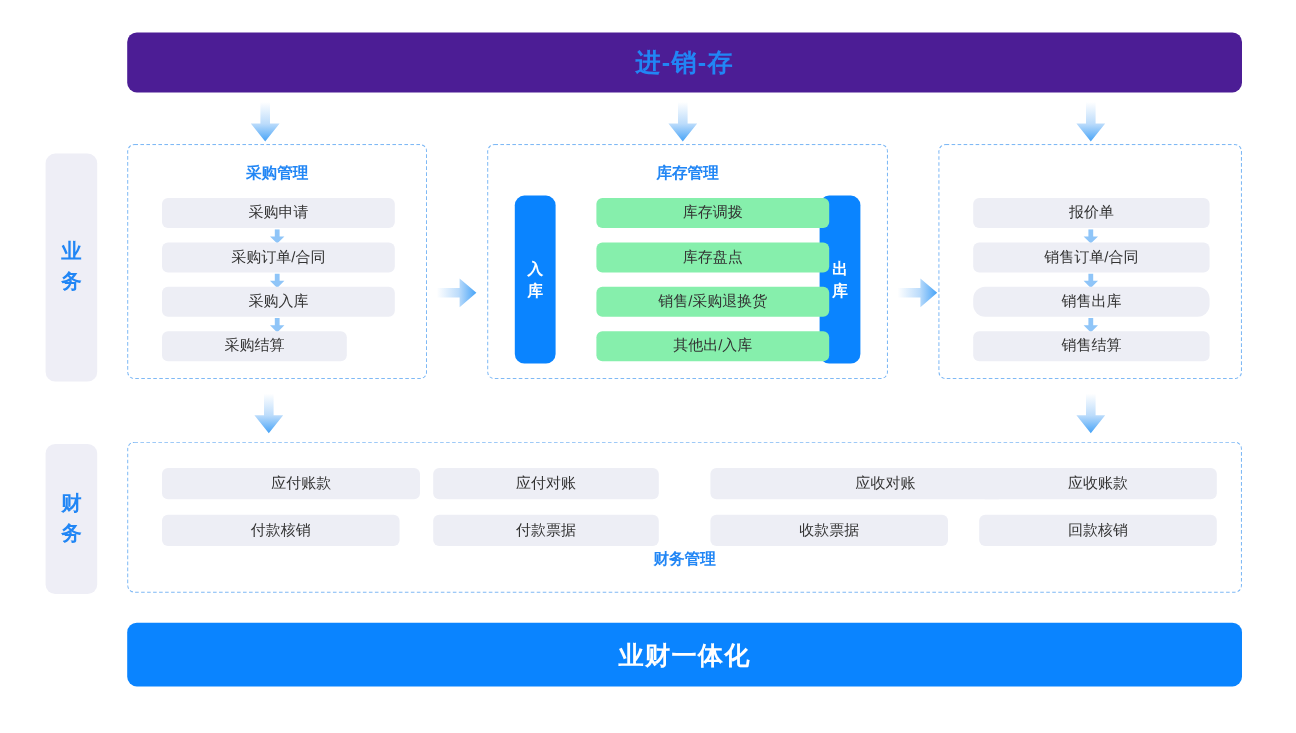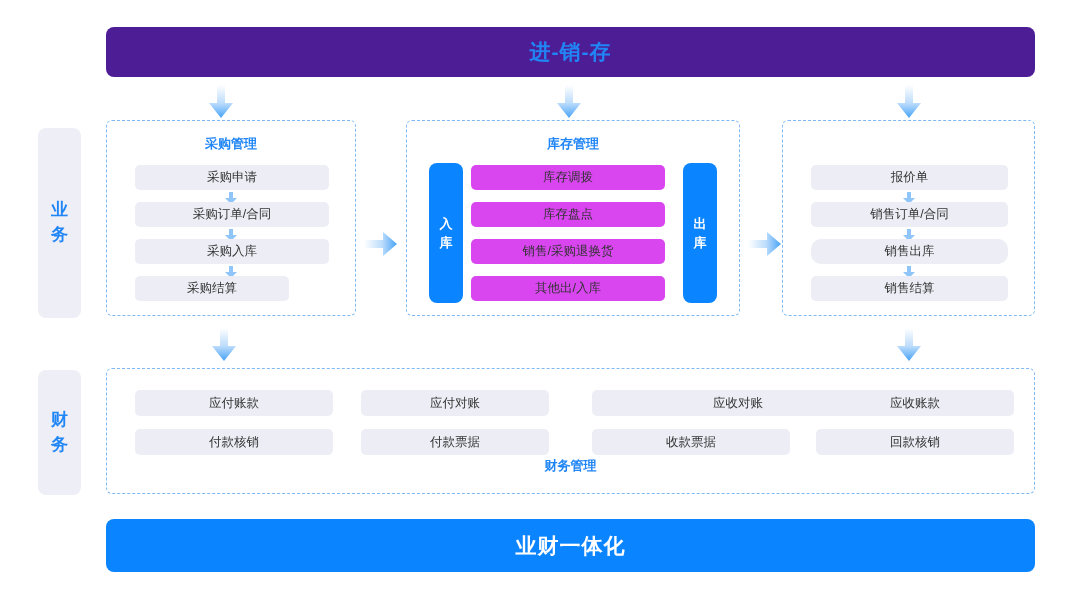--- a/index.html
+++ b/index.html
@@ -114,22 +114,22 @@
     display: flex; flex-direction: column;
     align-items: center; justify-content: center;
     color: #fff; font-size: 13px; font-weight: bold;
     line-height: 1.5;
   }
   .io-bar span { display:block; }
 
   .inv-chip {
     position: absolute;
     height: 25px;
-    left: 64px; width: 194px;
-    background: #d946ef;
+    left: 90px; width: 194px;
+    background: #86efac;
     border-radius: 5px;
     display: flex; align-items: center; justify-content: center;
     font-size: 12.5px; color: #333;
   }
 
   .fin-chip {
     position: absolute;
     height: 26px;
     background: #edeef5;
     border-radius: 5px;
@@ -309,21 +309,21 @@
         <stop offset="0%" stop-color="#ffffff"></stop>
             <stop offset="55%" stop-color="#bcdcfb"></stop>
             <stop offset="100%" stop-color="#46a3f7"></stop>
       </linearGradient>
         </defs>
       <path d="M9 0 H17 V18 H25 L13 33 L1 18 H9 Z" fill="url(#gd5)"></path>
     </svg>
   </div>
 
   <div class="panel panel-finance">
-    <div class="fin-chip" style="left:28px;  top:21px; width:198px;">应付账款</div>
+    <div class="fin-chip" style="left:28px;  top:21px; width:198px;padding-left:17px;">应付账款</div>
     <div class="fin-chip" style="left:254px; top:21px; width:188px;">应付对账</div>
     <div class="fin-chip" style="left:485px; top:21px; width:198px;padding-left:47px;">应收对账</div>
     <div class="fin-chip" style="left:709px; top:21px; width:198px;">应收账款</div>
 
     <div class="fin-chip" style="left:28px;  top:60px; width:198px;">付款核销</div>
     <div class="fin-chip" style="left:254px; top:60px; width:188px;">付款票据</div>
     <div class="fin-chip" style="left:485px; top:60px; width:198px;">收款票据</div>
     <div class="fin-chip" style="left:709px; top:60px; width:198px;">回款核销</div>
 
     <div class="fin-title">财务管理</div>

